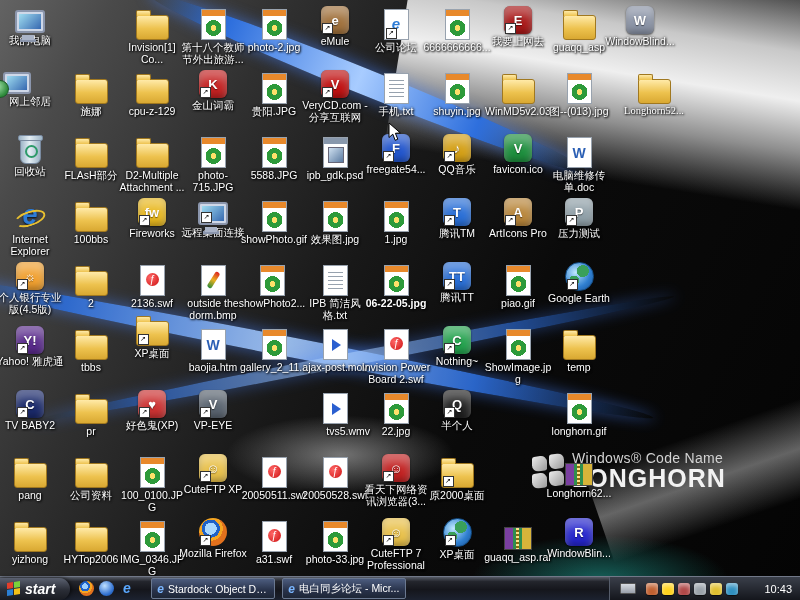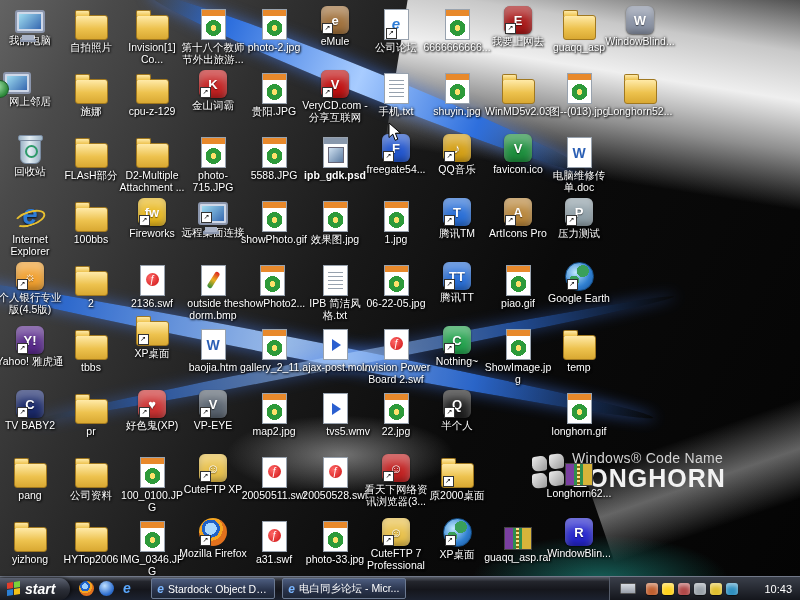--- a/index.html
+++ b/index.html
@@ -153,24 +153,20 @@
       <div class="l1">Windows® Code Name</div>
       <div class="l2">LONGHORN</div>
     </div>
   </div>
 
   <div id="icons">
       <div class="icon" style="left: -5px; top: 6px;">
         <div class="img k-my-computer"></div>
         <div class="lbl">我的电脑</div>
       </div>
-      <div class="icon" style="left: 56px; top: 6px;">
-        <div class="img k-folder"></div>
-        <div class="lbl">自拍照片</div>
-      </div>
       <div class="icon" style="left: 117px; top: 6px;">
         <div class="img k-folder"></div>
         <div class="lbl">Invision[1] Co...</div>
       </div>
       <div class="icon" style="left: 178px; top: 6px;">
         <div class="img k-jpg-file"></div>
         <div class="lbl">第十八个教师节外出旅游...</div>
       </div>
       <div class="icon" style="left: 239px; top: 6px;">
         <div class="img k-jpg-file"></div>
@@ -249,21 +245,21 @@
         <div class="lbl">shuyin.jpg</div>
       </div>
       <div class="icon" style="left: 483px; top: 70px;">
         <div class="img k-folder"></div>
         <div class="lbl">WinMD5v2.03</div>
       </div>
       <div class="icon" style="left: 544px; top: 70px;">
         <div class="img k-jpg-file"></div>
         <div class="lbl">图--(013).jpg</div>
       </div>
-      <div class="icon" style="left: 605px; top: 70px;">
+      <div class="icon" style="left: 619px; top: 70px; font-family: Liberation Serif, serif;">
         <div class="img k-folder"></div>
         <div class="lbl">Longhorn52...</div>
       </div>
       <div class="icon" style="left: -5px; top: 134px;">
         <div class="img k-recycle-bin"></div>
         <div class="lbl">回收站</div>
       </div>
       <div class="icon" style="left: 56px; top: 134px;">
         <div class="img k-folder"></div>
         <div class="lbl">FLAsH部分</div>
@@ -273,21 +269,21 @@
         <div class="lbl">D2-Multiple Attachment ...</div>
       </div>
       <div class="icon" style="left: 178px; top: 134px;">
         <div class="img k-jpg-file"></div>
         <div class="lbl">photo-715.JPG</div>
       </div>
       <div class="icon" style="left: 239px; top: 134px;">
         <div class="img k-jpg-file"></div>
         <div class="lbl">5588.JPG</div>
       </div>
-      <div class="icon" style="left: 300px; top: 134px; font-weight: bold;">
+      <div class="icon" style="left: 300px; top: 134px;">
         <div class="img k-psd-file"></div>
         <div class="lbl">ipb_gdk.psd</div>
       </div>
       <div class="icon" style="left: 361px; top: 134px;">
         <div class="img k-app" style="--c: #2255cc;">
           <span class="glyph">F</span>
           <span class="sca">↗</span>
         </div>
         <div class="lbl">freegate54...</div>
       </div>
@@ -382,21 +378,21 @@
         <div class="lbl">outside the dorm.bmp</div>
       </div>
       <div class="icon" style="left: 237px; top: 262px;">
         <div class="img k-jpg-file"></div>
         <div class="lbl">showPhoto2...</div>
       </div>
       <div class="icon" style="left: 300px; top: 262px;">
         <div class="img k-txt-file"></div>
         <div class="lbl">IPB 简洁风格.txt</div>
       </div>
-      <div class="icon" style="left: 361px; top: 262px;">
+      <div class="icon" style="left: 361px; top: 262px; font-weight: bold;">
         <div class="img k-jpg-file"></div>
         <div class="lbl">06-22-05.jpg</div>
       </div>
       <div class="icon" style="left: 422px; top: 262px;">
         <div class="img k-app" style="--c: #2a6fd6;">
           <span class="glyph">TT</span>
           <span class="sca">↗</span>
         </div>
         <div class="lbl">腾讯TT</div>
       </div>
@@ -475,24 +471,20 @@
           <span class="sca">↗</span>
         </div>
         <div class="lbl">好色鬼(XP)</div>
       </div>
       <div class="icon" style="left: 178px; top: 390px;">
         <div class="img k-app" style="--c: #5a6470;">
           <span class="glyph">V</span>
           <span class="sca">↗</span>
         </div>
         <div class="lbl">VP-EYE</div>
-      </div>
-      <div class="icon" style="left: 239px; top: 390px;">
-        <div class="img k-jpg-file"></div>
-        <div class="lbl">map2.jpg</div>
       </div>
       <div class="icon" style="left: 300px; top: 390px; text-align: right;">
         <div class="img k-mov-file"></div>
         <div class="lbl">tvs5.wmv</div>
       </div>
       <div class="icon" style="left: 361px; top: 390px;">
         <div class="img k-jpg-file"></div>
         <div class="lbl">22.jpg</div>
       </div>
       <div class="icon" style="left: 422px; top: 390px;">

